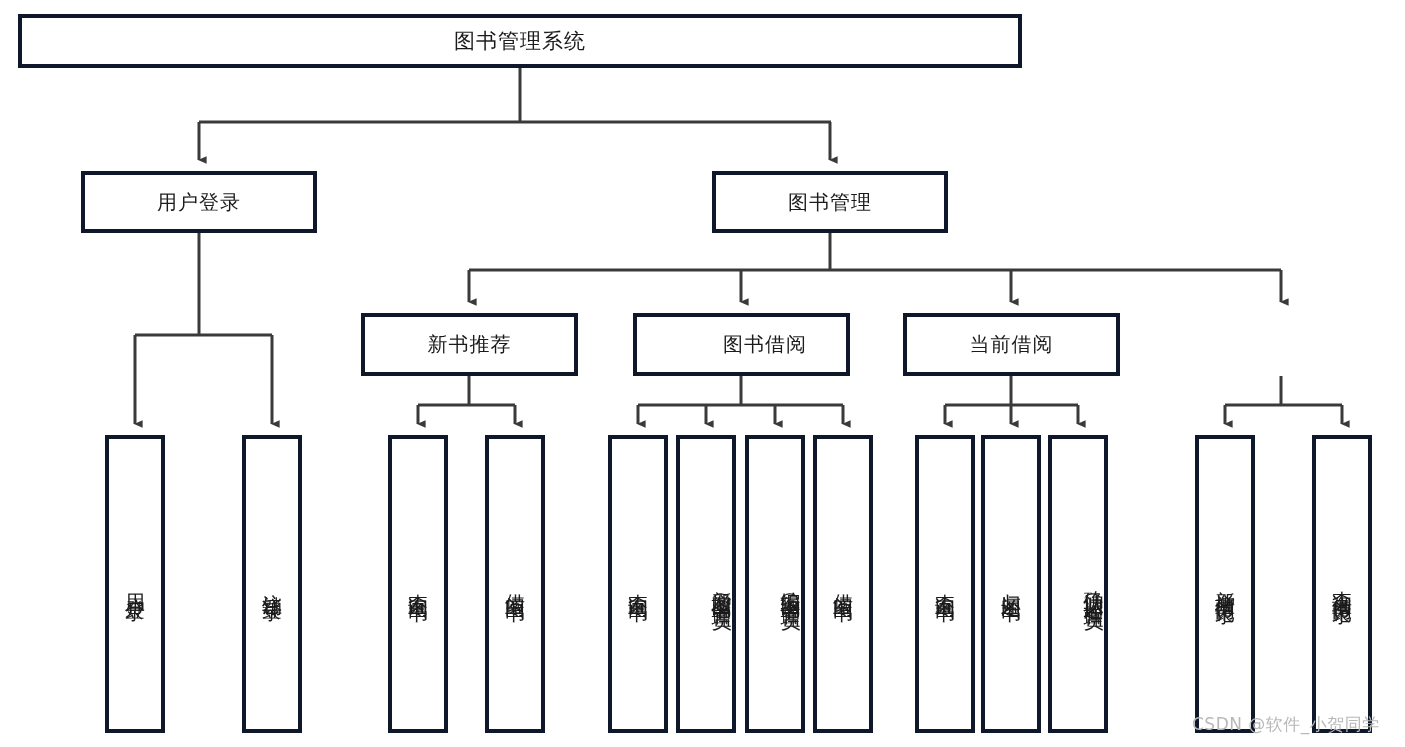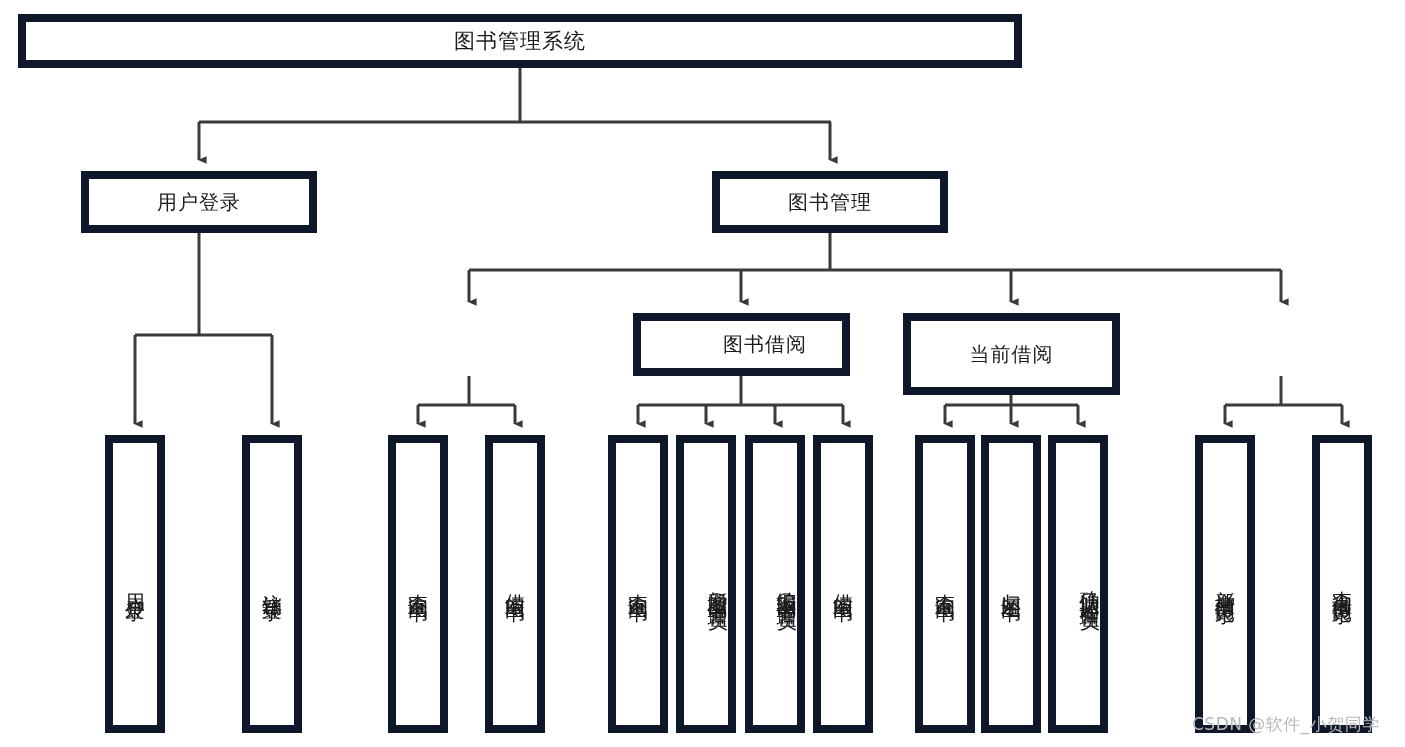--- a/index.html
+++ b/index.html
@@ -20,21 +20,21 @@
   #edge-layer {
     position: absolute;
     left: 0;
     top: 0;
     width: 1405px;
     height: 747px;
   }
   .node {
     position: absolute;
     box-sizing: border-box;
-    border: 8px solid #0f172a;
+    border: 4px solid #0f172a;
     background: #ffffff;
     display: flex;
     align-items: center;
     justify-content: center;
     color: #1b1b1b;
     text-align: center;
     z-index: 2;
   }
   .node-root {
     font-size: 21px;
@@ -137,24 +137,27 @@
     <span>图书管理系统</span>
   </div>
 
   <div class="node node-l1" id="node-l1-0" style="left: 81px; top: 171px; width: 236px; height: 62px;">
     <span>用户登录</span>
   </div>
   <div class="node node-l1" id="node-l1-1" style="left: 712px; top: 171px; width: 236px; height: 62px;">
     <span>图书管理</span>
   </div>
 
+  <div class="node node-l2" id="node-l2-0" style="left: 361px; top: 313px; width: 217px; height: 63px;">
+    <span>新书推荐</span>
+  </div>
   <div class="node node-l2" id="node-l2-1" style="left: 633px; top: 313px; width: 217px; height: 63px; padding-left: 47px;">
     <span>图书借阅</span>
   </div>
-  <div class="node node-l2" id="node-l2-2" style="left: 903px; top: 313px; width: 217px; height: 82px;">
+  <div class="node node-l2" id="node-l2-2" style="left: 903px; top: 313px; width: 217px; height: 63px;">
     <span>当前借阅</span>
   </div>
 
   <div class="node node-leaf" id="node-leaf-0" style="left: 105px; top: 435px; width: 60px; height: 298px; align-items: center;">
     <span>用户登录</span>
   </div>
   <div class="node node-leaf" id="node-leaf-1" style="left: 242px; top: 435px; width: 60px; height: 298px; align-items: center;">
     <span>注销登录</span>
   </div>
   <div class="node node-leaf" id="node-leaf-2" style="left: 388px; top: 435px; width: 60px; height: 298px; align-items: center;">

